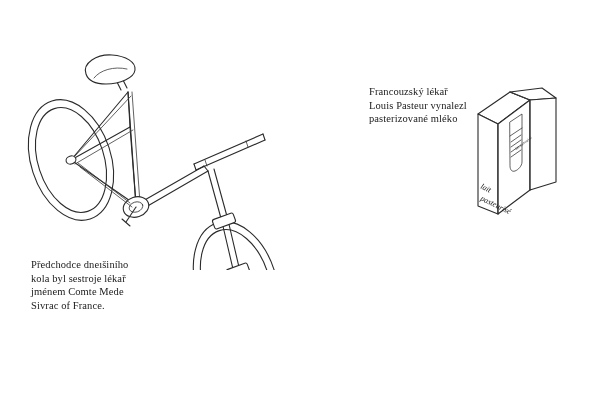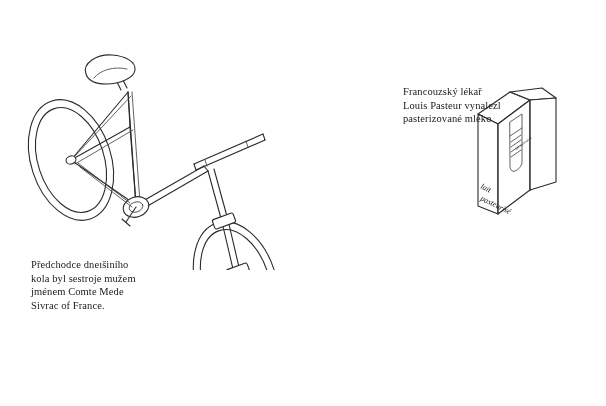--- a/index.html
+++ b/index.html
@@ -28,21 +28,20 @@
   }
   #bike-caption {
     left: 31px;
     top: 258px;
     width: 170px;
   }
   #milk-caption {
     left: 369px;
     top: 85px;
     width: 160px;
-    margin-left: 34px;
   }
   svg {
     display: block;
   }
   .ill {
     position: absolute;
   }
   #bike-illustration {
     left: 8px;
     top: 30px;
@@ -169,21 +168,21 @@
       <path class="stroke-thin" d="M41 79 L51 72"></path>
 
       <text class="box-label-small" x="46" y="72" transform="rotate(-36 46 72)">lait pasteurisé</text>
 
       <text class="box-label" x="10" y="110" transform="rotate(26 10 110)">lait</text>
       <text class="box-label" x="10" y="122" transform="rotate(26 10 122)">pasteurisé</text>
     </svg>
   </div>
 
   <div class="caption" id="bike-caption">Předchodce dneıšiního
-kola byl sestroje mužem
+kola byl sestroje lékař
 jménem Comte Mede
 Sivrac of France.</div>
 
   <div class="caption" id="milk-caption">Francouzský lékař
 Louis Pasteur vynalezl
 pasterizované mléko</div>
 
 </div>
 
 </body></html>

